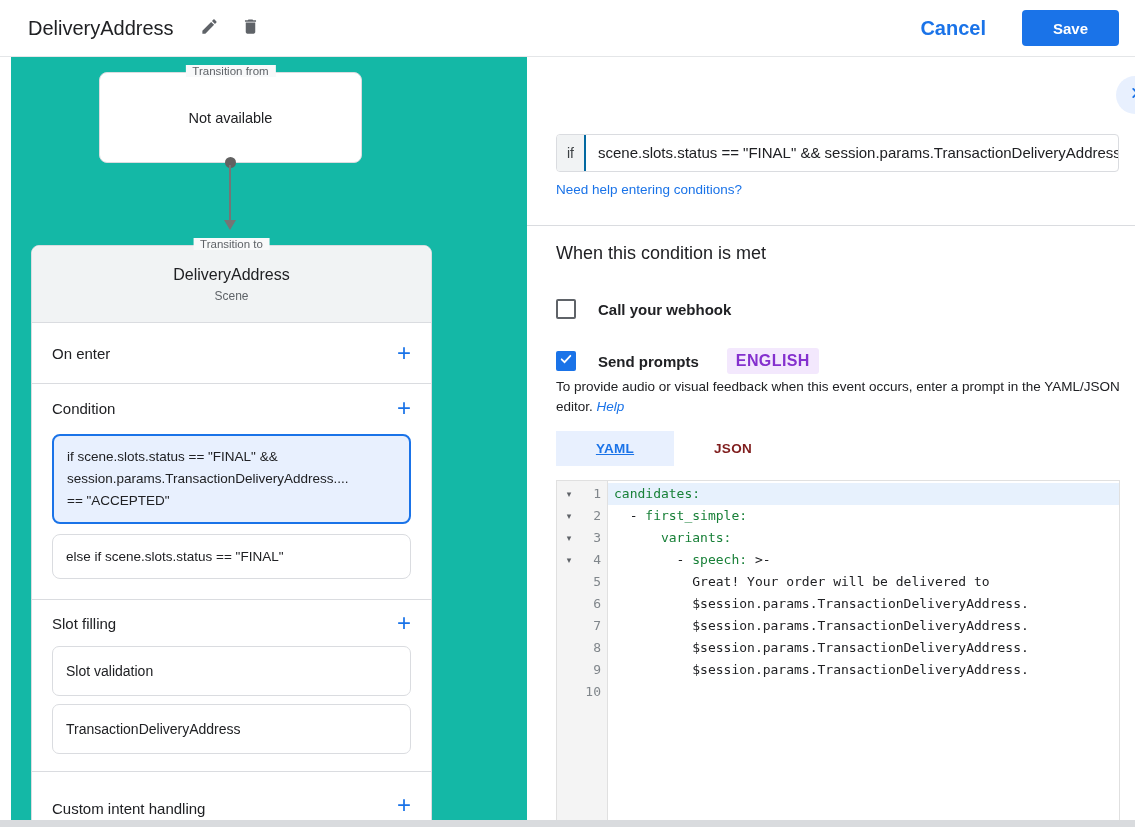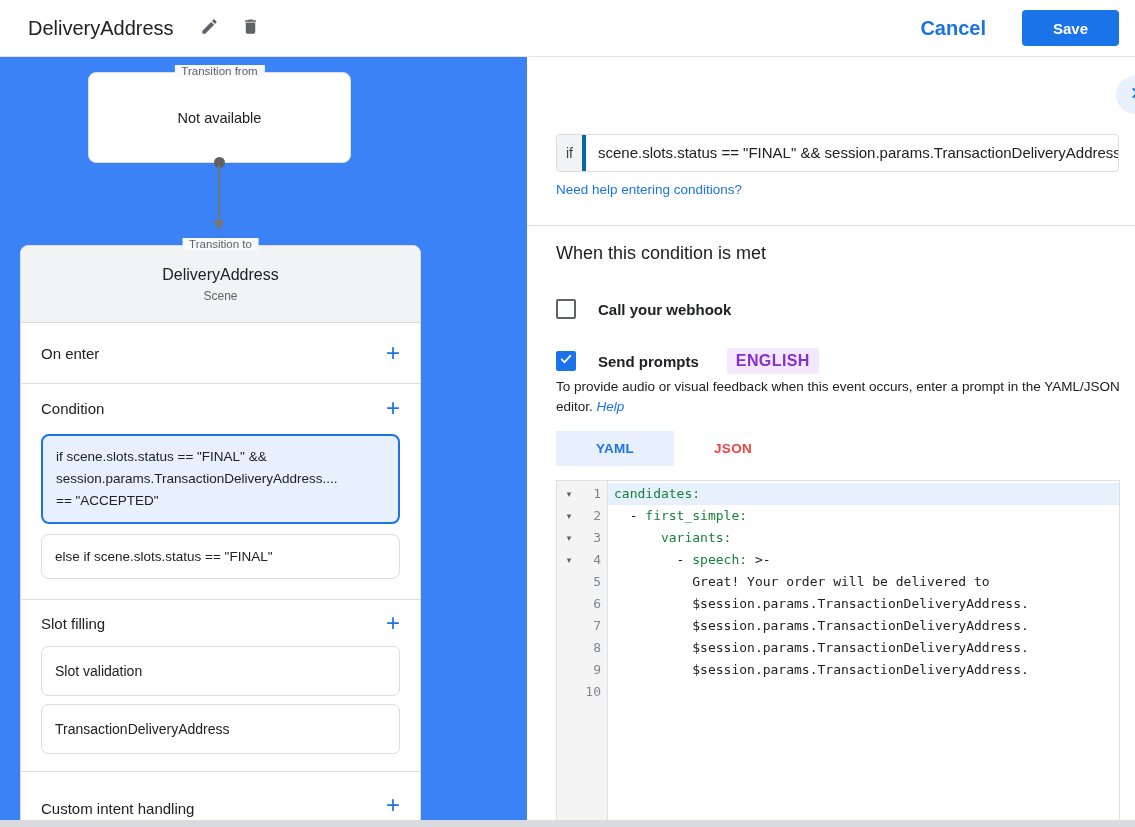--- a/index.html
+++ b/index.html
@@ -22,22 +22,22 @@
   .header-spacer { flex:1; }
   .cancel-btn { color:#1a73e8; font-size:20px; font-weight:bold; margin-right:36px; cursor:pointer; }
   .save-btn {
     background:#1a73e8; color:#fff; font-size:15px; font-weight:bold;
     width:97px; height:36px; border:none; border-radius:4px; cursor:pointer;
     display:flex; align-items:center; justify-content:center;
   }
 
   
   .left-panel {
-    position:absolute; top:57px; left:0; width:527px; bottom:0;
-    background:#3b82f6;
+    position:absolute; top:57px; left:11px; width:527px; bottom:0;
+    background:#14b8a6;
   }
   .legend {
     position:absolute; top:-8px; left:50%; transform:translateX(-50%);
     background:#f8f9fa; padding:0 7px; font-size:11.5px; color:#5f6368; white-space:nowrap;
   }
   .tf-box {
     position:absolute; left:88px; top:15px; width:263px; height:91px;
     background:#fff; border:1px solid #dadce0; border-radius:8px;
     display:flex; align-items:center; justify-content:center;
   }
@@ -91,21 +91,21 @@
   .rp-heading1 { position:absolute; top:82px; left:29px; font-size:18px; color:#202124; }
   .chev-btn {
     position:absolute; top:19px; right:-19px; width:38px; height:38px; border-radius:50%;
     background:#e8f0fe; display:flex; align-items:center; justify-content:center; cursor:pointer;
   }
   .if-row {
     position:absolute; top:77px; left:29px; width:563px; height:38px;
     display:flex; border:1px solid #dadce0; border-radius:4px; overflow:hidden; background:#fff;
   }
   .if-cell {
-    width:29px; background:#f1f3f4; border-right:4px solid #0369a1;
+    width:29px; background:#f1f3f4; border-right:2px solid #0369a1;
     display:flex; align-items:center; justify-content:center; font-size:14px; color:#3c4043;
   }
   .if-expr { flex:1; padding:0 12px; line-height:36px; font-size:15px; color:#202124;
              white-space:nowrap; overflow:hidden; }
   .help-link { position:absolute; top:125px; left:29px; font-size:13.5px; color:#1a73e8; cursor:pointer; }
   .rp-divider { position:absolute; top:168px; left:0; right:0; border-top:1px solid #dadce0; }
   .rp-heading2 { position:absolute; top:186px; left:29px; font-size:18px; color:#202124; }
 
   .check-row { position:absolute; left:29px; display:flex; align-items:center; }
   .row-webhook { top:242px; }
@@ -122,23 +122,23 @@
   .lang-badge {
     margin-left:28px; background:#f3e8fd; color:#8430ce; font-size:16px; font-weight:bold;
     padding:4px 9px; border-radius:3px; letter-spacing:0.4px;
   }
   .desc { position:absolute; top:320px; left:29px; width:564px; font-size:13.5px; line-height:20px; color:#202124; }
   .desc .inline-link { color:#1a73e8; cursor:pointer;font-style:italic; }
 
   .tabs { position:absolute; top:374px; left:29px; display:flex; }
   .tab {
     width:118px; height:35px; display:flex; align-items:center; justify-content:center;
-    font-size:13.5px; font-weight:bold; letter-spacing:0.3px; color:#ef4444; cursor:pointer;
-  }
-  .tab.active { background:#e8f0fe; color:#1a73e8; }
+    font-size:13.5px; font-weight:bold; letter-spacing:0.3px; color:#7f1d1d; cursor:pointer;
+  }
+  .tab.active { background:#e8f0fe; color:#1a73e8;text-decoration:underline; }
 
   .editor {
     position:absolute; top:423px; left:29px; width:564px; height:341px;
     border:1px solid #e0e0e0; background:#fff; overflow:hidden; font-family:"DejaVu Sans Mono",monospace;
   }
   .gutter-bg { position:absolute; left:0; top:0; bottom:0; width:51px;
                background:#f4f4f4; border-right:1px solid #e0e0e0; }
   .code-lines { position:relative; padding-top:2px; }
   .cl { display:flex; height:22px; line-height:22px; font-size:13px; }
   .fold { width:24px; flex-shrink:0; text-align:center; color:#5f6368; font-size:9px;

